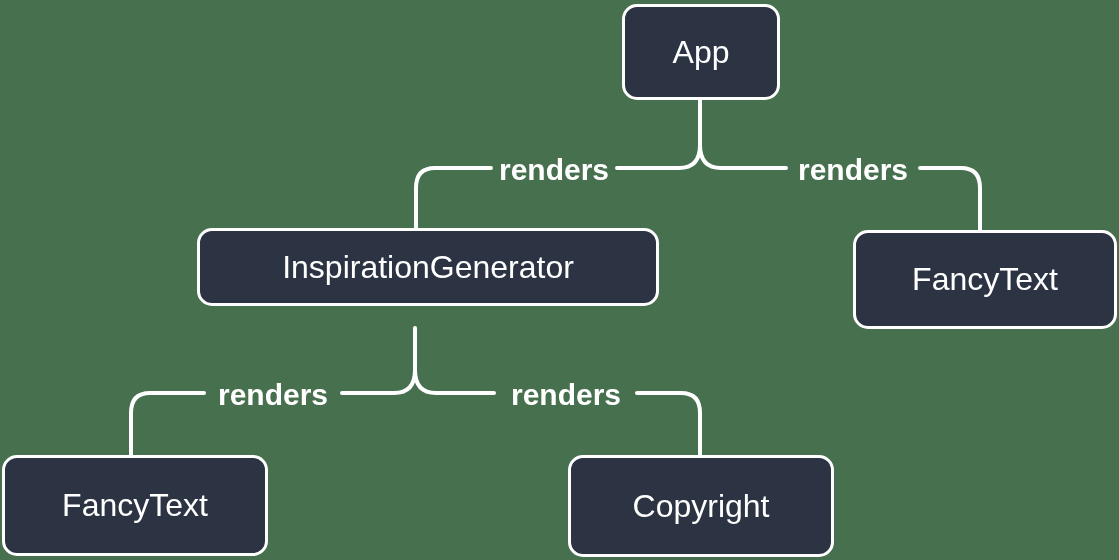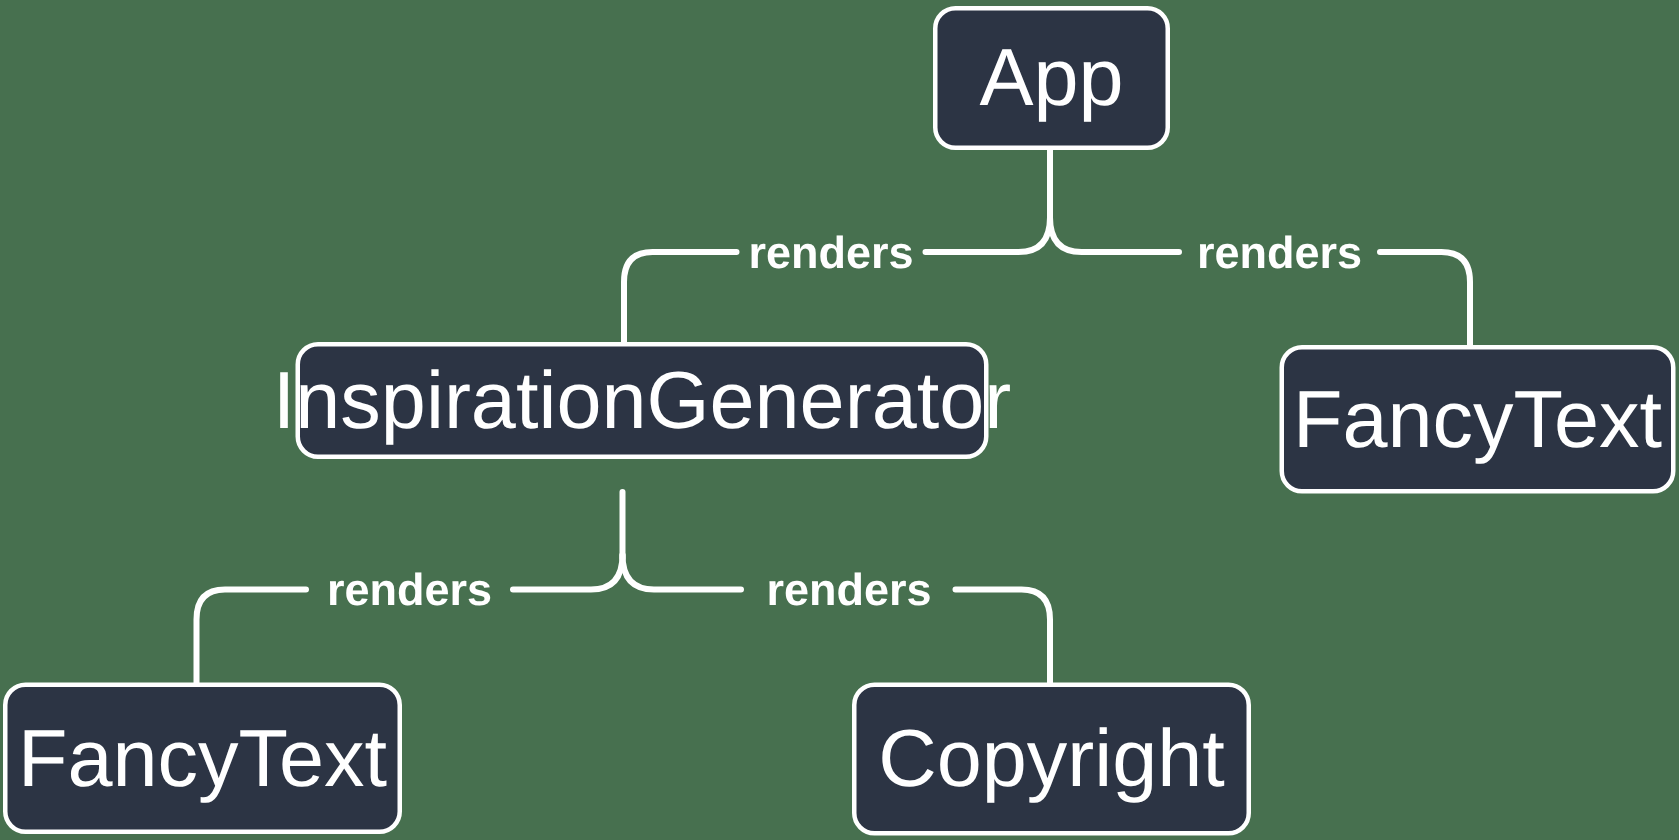--- a/index.html
+++ b/index.html
@@ -38,21 +38,21 @@
     text-anchor: middle;
     dominant-baseline: central;
   }
   .node {
     position: absolute;
     box-sizing: border-box;
     background: var(--node-fill);
     border: 3.5px solid var(--line);
     border-radius: 15px;
     color: var(--text);
-    font-size: 54px;
+    font-size: 32px;
     display: flex;
     align-items: center;
     justify-content: center;
     white-space: nowrap;
   }
   #node-app        { left: 622px; top: 4px;   width: 158px; height: 96px;  }
   #node-ig         { left: 197px; top: 228px; width: 462px; height: 78px; }
   #node-ft-top     { left: 853px; top: 230px; width: 264px; height: 99px;  }
   #node-ft-bottom  { left: 2px;   top: 455px; width: 266px; height: 101px; }
   #node-copyright  { left: 568px; top: 455px; width: 266px; height: 102px; }

